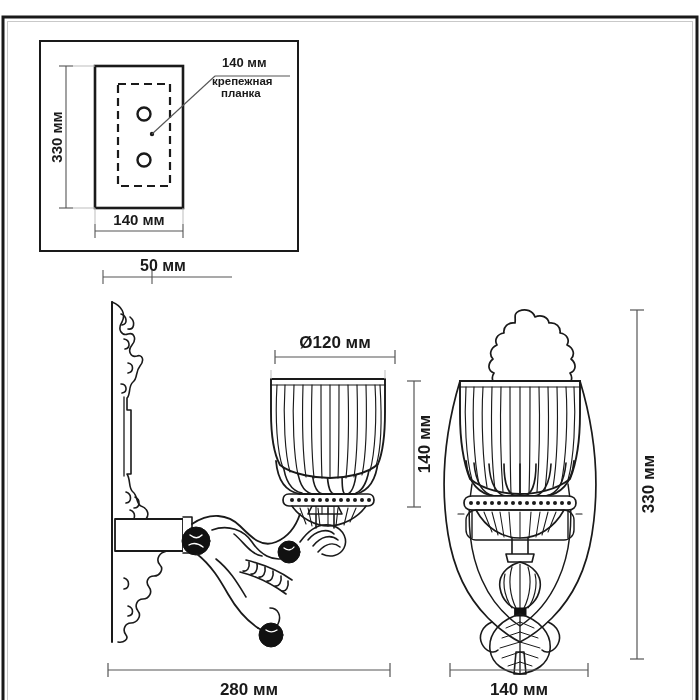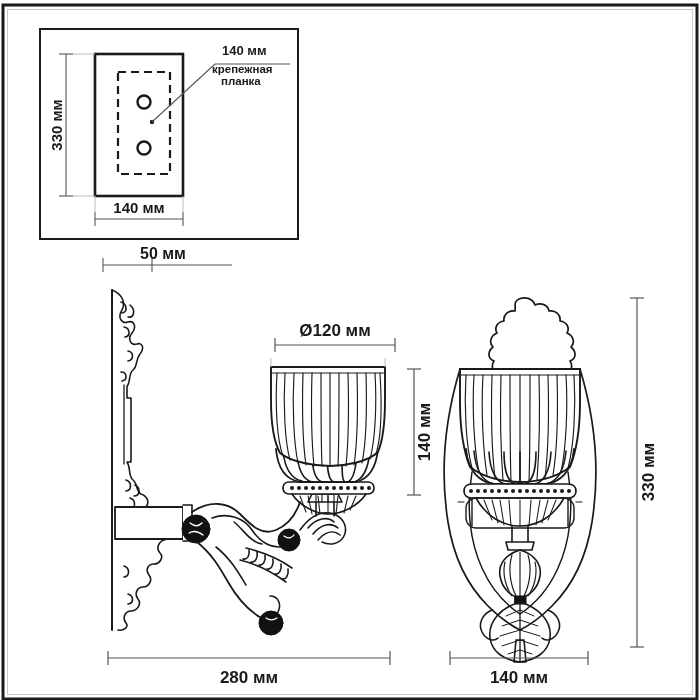--- a/index.html
+++ b/index.html
@@ -1,17 +1,17 @@
 <!DOCTYPE html>
 <html><head>
 <meta charset="utf-8">
 <style>
   html,body{margin:0;padding:0;background:#fff;}
   body{width:700px;height:700px;font-family:"Liberation Sans",sans-serif;position:relative;overflow:hidden;}
-  #stage{position:absolute;left:0;top:2px;width:700px;height:636px;}
+  #stage{position:absolute;left:0;top:14px;width:700px;height:636px;}
   svg{display:block;}
   .lbl{font-family:"Liberation Sans",sans-serif;font-weight:bold;fill:#1a1a1a;}
 </style>
 </head>
 <body>
 
 <div id="stage">
 <svg width="700" height="700" viewBox="0 0 700 700">
 
   <rect x="3" y="3" width="694" height="694" fill="#ffffff" stroke="#1a1a1a" stroke-width="3"></rect>

